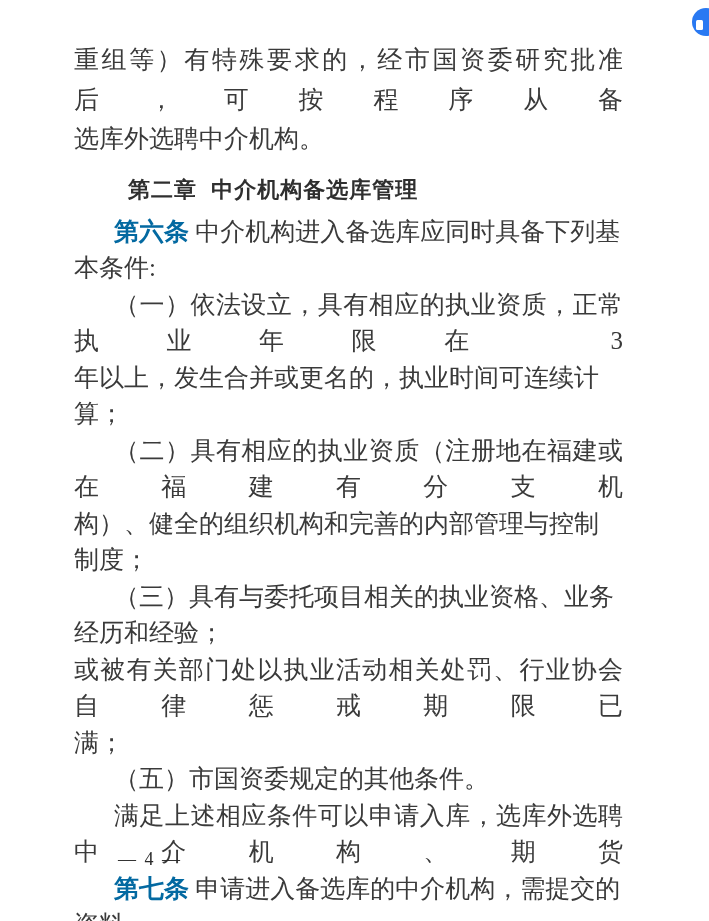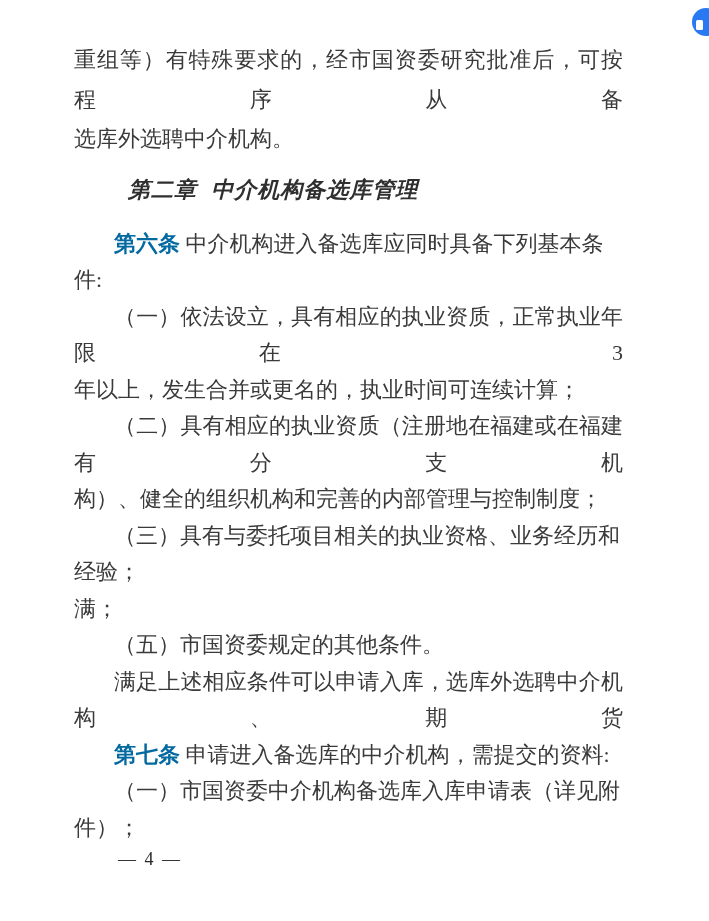--- a/index.html
+++ b/index.html
@@ -14,43 +14,42 @@
     position: absolute; inset: 0;
     background: #ffffff;
   }
   .doc-body {
     position: absolute;
     left: 74px; top: 40px;
     width: 549px;
     color: #3a3a3a;
   }
   .line {
-    font-size: 22px;
+    font-size: 25px;
     line-height: 36.5px;
     white-space: pre-wrap;
     text-align: left;
   }
   .line.loose { line-height: 39.5px; }
   .line.fill {
     text-align: justify;
     text-align-last: justify;
   }
   .line.indent { text-indent: 40px; }
   .kw { font-weight: bold; color: #0369a1; }
   .chapter-heading {
     font-family: "Liberation Sans", "DejaVu Sans", sans-serif;
     font-weight: bold;
     font-size: 22px;
     line-height: 30px;
     color: #2f2f2f;
-    margin: 16px 0 21px 0;
+    margin: 16px 0 9px 0;
     padding-left: 54px;
     white-space: pre-wrap;
     letter-spacing: 1px;
-    font-style: italic;
   }
   .page-footer {
     position: absolute;
     left: 118px; top: 849px;
     font-size: 18px;
     color: #2a2a2a;
     letter-spacing: 2px;
     white-space: pre;
   }
   .fab {
@@ -78,20 +77,21 @@
   <div class="doc-body" id="doc-body">
       <div class="line fill loose">重组等）有特殊要求的，经市国资委研究批准后，可按程序从备</div>
       <div class="line loose">选库外选聘中介机构。</div>
       <div class="chapter-heading">第二章  中介机构备选库管理</div>
       <div class="line indent"><span class="kw">第六条</span> 中介机构进入备选库应同时具备下列基本条件:</div>
       <div class="line indent fill">（一）依法设立，具有相应的执业资质，正常执业年限在 3</div>
       <div class="line">年以上，发生合并或更名的，执业时间可连续计算；</div>
       <div class="line indent fill">（二）具有相应的执业资质（注册地在福建或在福建有分支机</div>
       <div class="line">构）、健全的组织机构和完善的内部管理与控制制度；</div>
       <div class="line indent">（三）具有与委托项目相关的执业资格、业务经历和经验；</div>
+      <div class="line fill">或被有关部门处以执业活动相关处罚、行业协会自律惩戒期限已</div>
       <div class="line">满；</div>
       <div class="line indent">（五）市国资委规定的其他条件。</div>
       <div class="line indent fill">满足上述相应条件可以申请入库，选库外选聘中介机构、期货</div>
       <div class="line indent"><span class="kw">第七条</span> 申请进入备选库的中介机构，需提交的资料:</div>
       <div class="line indent">（一）市国资委中介机构备选库入库申请表（详见附件）；</div>
     </div>
 
   <div class="page-footer">— 4 —</div>
 
   <button class="fab" style="background: rgb(41, 121, 242);">

